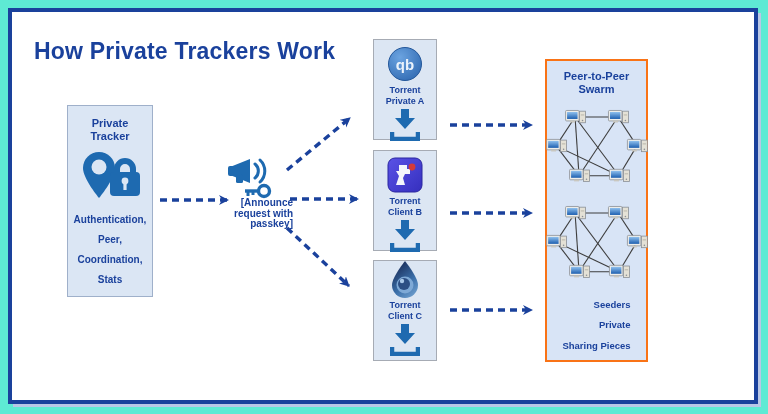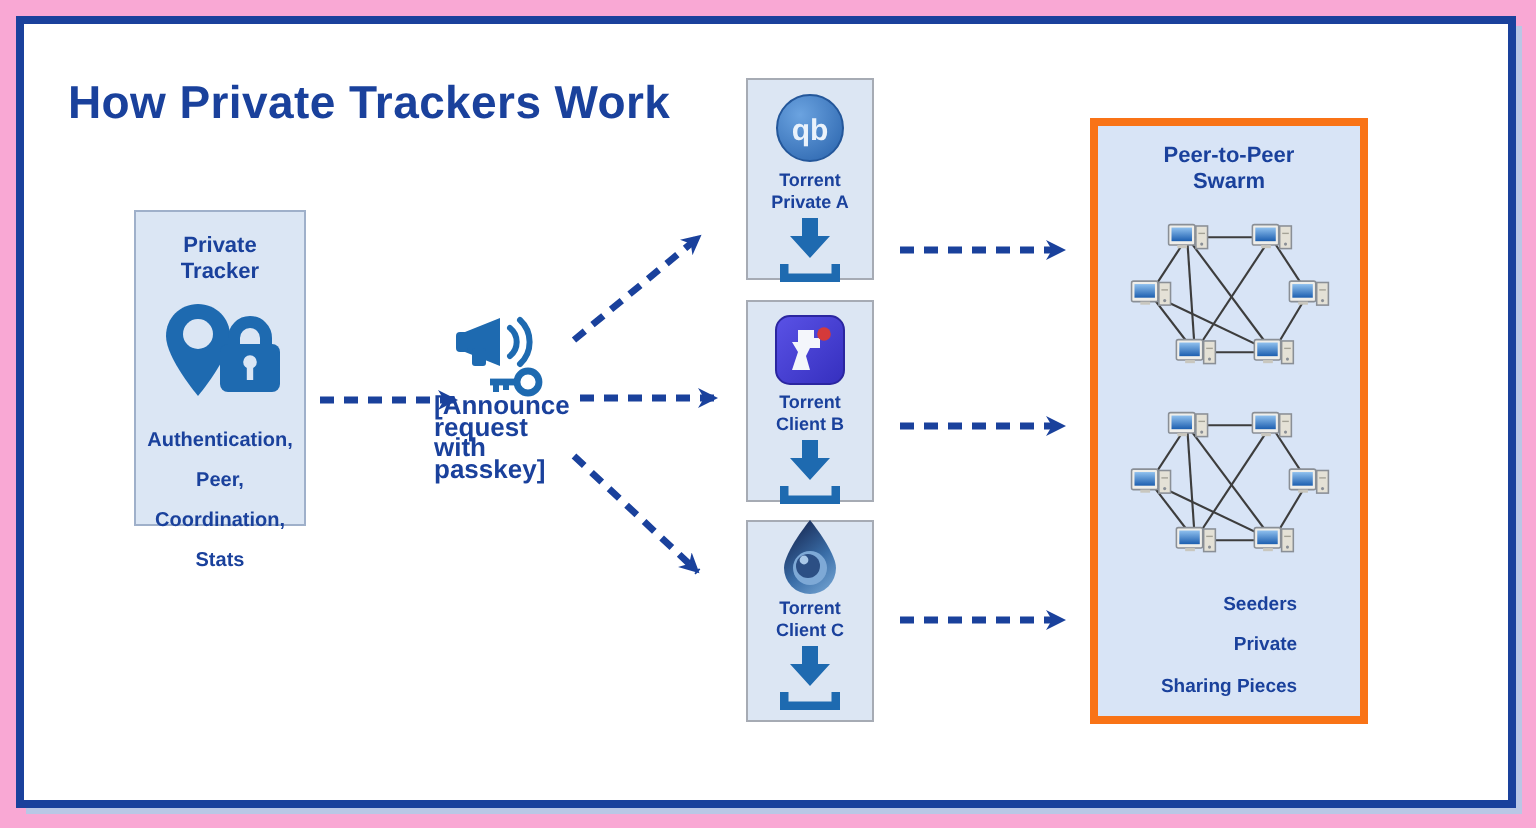--- a/index.html
+++ b/index.html
@@ -1,54 +1,54 @@
 <!DOCTYPE html>
 <html><head>
 <meta charset="utf-8">
 <style>
   * { margin:0; padding:0; box-sizing:border-box; }
   html,body { width:768px; height:414px; background:#ffffff; overflow:hidden;
     font-family:"Liberation Sans", sans-serif; }
-  .canvas { position:relative; width:768px; height:414px; background:#f9a8d4;text-decoration:underline; }
+  .canvas { position:relative; width:768px; height:414px; background:#5eead4;text-decoration:underline; }
   .frame { position:absolute; left:8px; top:8px; width:750px; height:396px;
     border:4px solid #1a419c; background:#fff;
     box-shadow:4px 4px 0 -1px #b9c7e6; }
 
   .title { position:absolute; left:34px; top:38px; font-size:23px; font-weight:800;
     color:#1a419c; letter-spacing:0.2px; }
 
   .box { position:absolute; text-align:center; }
 
   
-  .tracker-box { left:67px; top:105px; width:86px; height:158px;
+  .tracker-box { left:67px; top:105px; width:86px; height:192px;
     background:#dbe6f4; border:1px solid #9fb0ca; }
   .tracker-title { font-size:11px; font-weight:700; color:#1a419c; line-height:13px;
     width:58px; margin:11px auto 0; }
   .tracker-icon { margin-top:7px; }
   .tracker-features { margin-top:6px; }
   .tracker-features div { font-size:10px; font-weight:700; color:#1a419c; margin-bottom:9px; }
 
   
   .announce-icon { position:absolute; left:228px; top:155px; }
   .announce-label { position:absolute; left:217px; top:198px; width:76px;
-    font-size:13px; font-weight:700; color:#1a419c; text-align:left; line-height:10.5px; }
+    font-size:10px; font-weight:700; color:#1a419c; text-align:right; line-height:10.5px; }
 
   
   .client-box { left:373px; width:64px; height:101px;
     background:#dce6f3; border:1px solid #a6abb4;
     display:flex; flex-direction:column; align-items:center; }
   .client-a { top:39px; } .client-b { top:150px; } .client-c { top:260px;justify-content:flex-end; }
   .client-logo { margin-top:6px; height:36px; display:flex; align-items:center; justify-content:center; }
   .client-label { font-size:9px; font-weight:700; color:#1a419c; line-height:10.5px;
     width:46px; margin-top:3px; }
   .client-dl { margin-top:2px; }
 
   
-  .swarm-box { left:545px; top:59px; width:139px; height:303px;
-    background:#d8e4f6; border:4px solid #f97316;
+  .swarm-box { left:545px; top:59px; width:103px; height:303px;
+    background:#d8e4f6; border:2px solid #f97316;
     display:flex; flex-direction:column; align-items:center; }
   .swarm-title { font-size:11px; font-weight:700; color:#1a419c; line-height:13px;
     width:92px; margin-top:9px; }
   .cluster1 { margin-top:7px; } .cluster2 { margin-top:8px; }
   .swarm-labels { margin-top:12px;text-align:right; }
   .swarm-labels div { font-size:9.5px; font-weight:700; color:#1a419c; margin-bottom:9.5px; }
 
   .arrows { position:absolute; left:0; top:0; width:768px; height:414px; pointer-events:none; }
   .hidden-defs { position:absolute; width:0; height:0; }
 </style>

